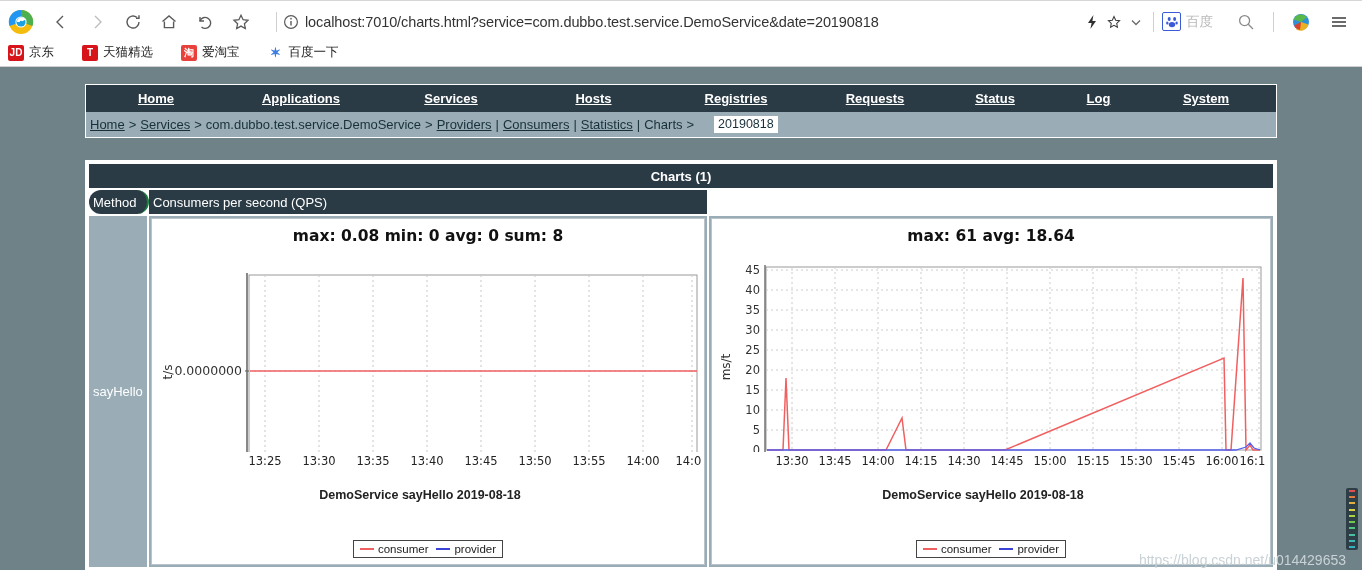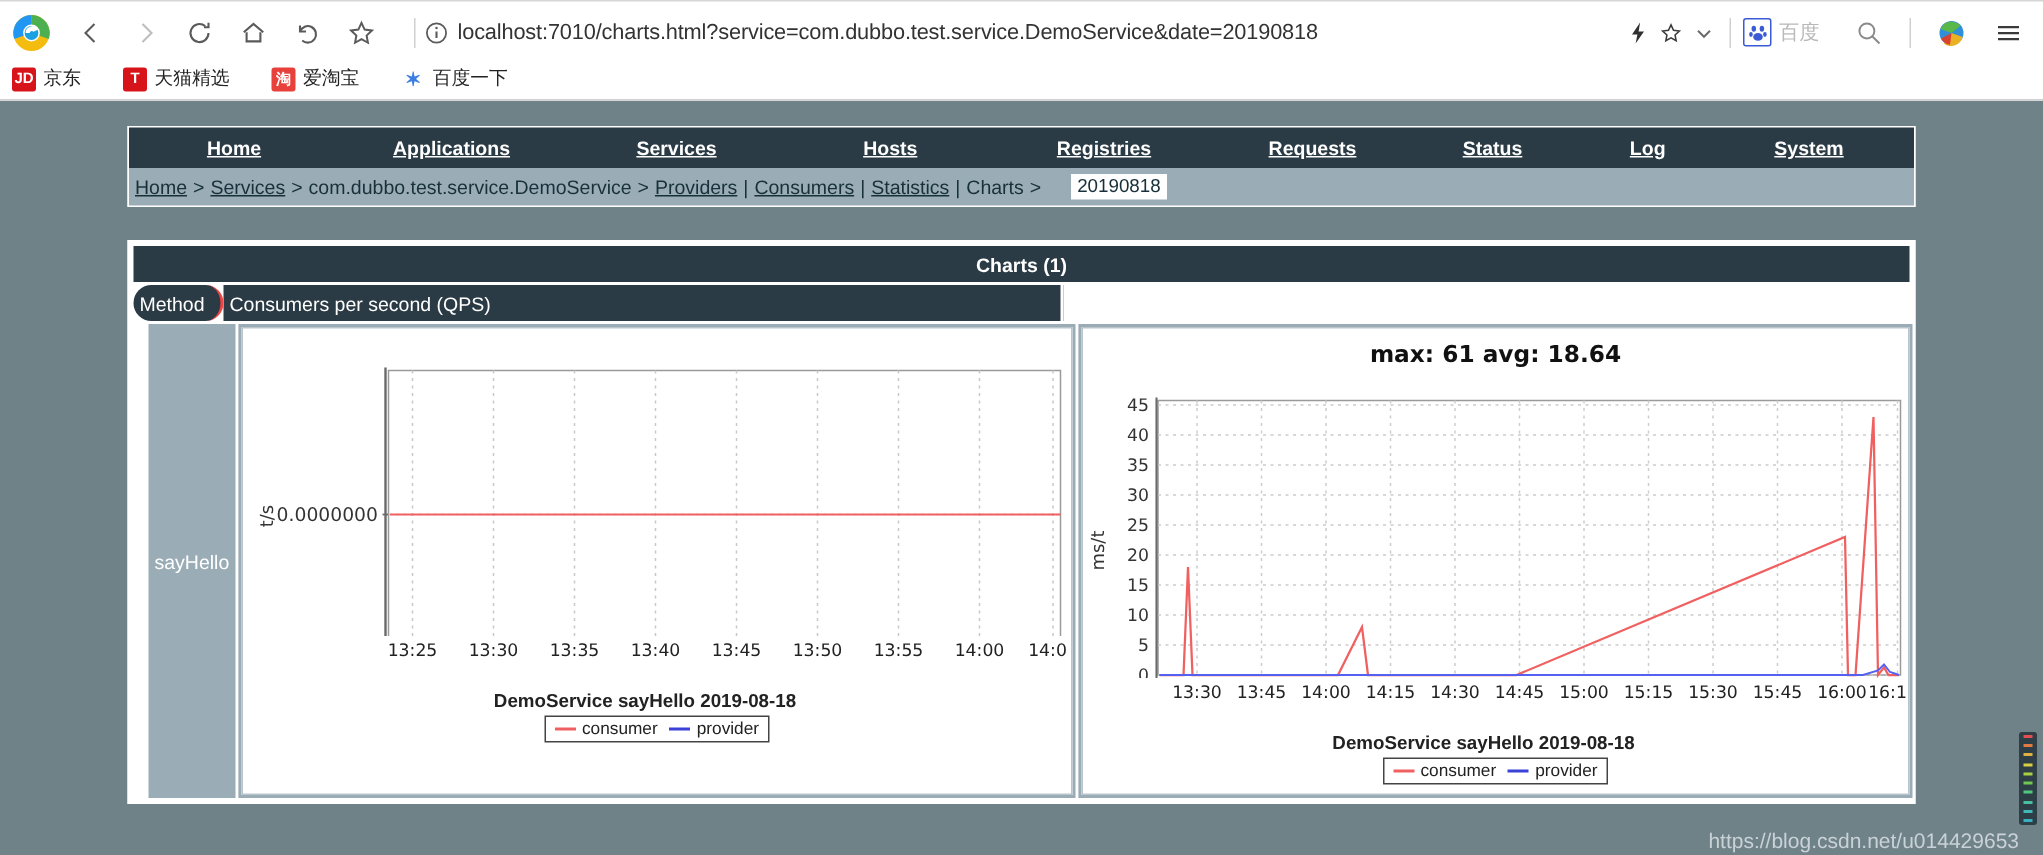--- a/index.html
+++ b/index.html
@@ -82,49 +82,49 @@
   }
   .panel-charts{width:1192px;margin:22px auto 0 auto;background:#fff;padding:3px;box-sizing:border-box;}
   .charts-title{
     background:#2b3b45;color:#fff;font-weight:bold;font-size:13px;
     height:24px;display:flex;align-items:center;justify-content:center;
   }
   .charts-head{display:flex;margin-top:2px;}
   .ch-method{
     background:#2b3b45;color:#fff;width:60px;flex:0 0 60px;height:24px;
     display:flex;align-items:center;padding-left:4px;font-size:13px;box-sizing:border-box;
-    border-right:2px solid #ef4444;
+    border-right:2px solid #15803d;
     border-radius:12px;
   }
   .ch-col{
     background:#2b3b45;color:#fff;height:24px;display:flex;align-items:center;
     padding-left:4px;font-size:13px;box-sizing:border-box;
   }
   .ch-col.qps{flex:0 0 560px;border-right:2px solid #fff;}
   .ch-col.art{flex:1 1 auto;}
   .charts-row{display:flex;margin-top:2px;}
   .cell-method{
     background:#9aadb7;width:60px;flex:0 0 60px;color:#ffffff;font-size:13px;
     padding:4px;box-sizing:border-box;display:flex;align-items:center;
-    word-break:break-all;line-height:15px;border-right:2px solid #fff;margin-left:10px;
+    word-break:break-all;line-height:15px;border-right:2px solid #fff;
   }
   .cell-chart{
     background:#9aadb7;box-sizing:border-box;padding:2px;display:flex;
   }
   .cell-chart.qps{flex:0 0 560px;border-right:2px solid #fff;}
   .cell-chart.art{flex:1 1 auto;}
   .chart-box{background:#fff;border:1px solid #b9c5cb;width:100%;box-sizing:border-box;}
   .chart-title{
     text-align:center;font-weight:bold;font-size:15.5px;color:#111;
     padding-top:8px;padding-bottom:2px;font-family:"DejaVu Sans",sans-serif;
   }
   .chart-svg{display:block;margin:0 auto;}
   .chart-foot{text-align:center;font-size:12.5px;color:#222;padding:0 16px 3px 0;font-weight:bold;}
   .legend{
-    display:flex;justify-content:center;padding-bottom:6px;
+    display:flex;justify-content:center;padding-bottom:6px;margin-top:35px;
   }
   .legend-inner{
     border:1px solid #444;display:flex;align-items:center;gap:8px;
     padding:2px 6px;background:#fff;
   }
   .lg-item{display:flex;align-items:center;gap:4px;font-size:11.5px;color:#222;}
   .lg-line{width:14px;height:2px;display:inline-block;}
   .watermark{
     position:absolute;right:16px;bottom:10px;color:#c9d2d6;font-size:14px;
   }
@@ -312,20 +312,21 @@
     <div class="charts-head">
       <div class="ch-method">Method</div>
       <div class="ch-col qps">Consumers per second (QPS)</div>
     </div>
 
     <div class="charts-row">
       <div class="cell-method">sayHello</div>
 
       <div class="cell-chart qps">
         <div class="chart-box">
+          <div class="chart-title">max: 0.08 min: 0 avg: 0 sum: 8</div>
           <svg class="chart-svg" width="548" height="205" viewBox="0 0 548 205">
 
             <text x="18" y="125" font-family="DejaVu Sans, sans-serif" font-size="12" fill="#333" transform="rotate(-90 18 125)" text-anchor="middle">t/s</text>
 
             <text x="88" y="128" font-family="DejaVu Sans, sans-serif" font-size="12.5" fill="#333" text-anchor="end">0.0000000</text>
 
             <rect x="95" y="28" width="448" height="190" fill="#ffffff" stroke="#9a9a9a" stroke-width="1"></rect>
             <line x1="93" y1="26" x2="93" y2="218" stroke="#6a6a6a" stroke-width="1.6"></line>
             <line x1="95" y1="124" x2="91" y2="124" stroke="#6a6a6a" stroke-width="1.2"></line>
 

